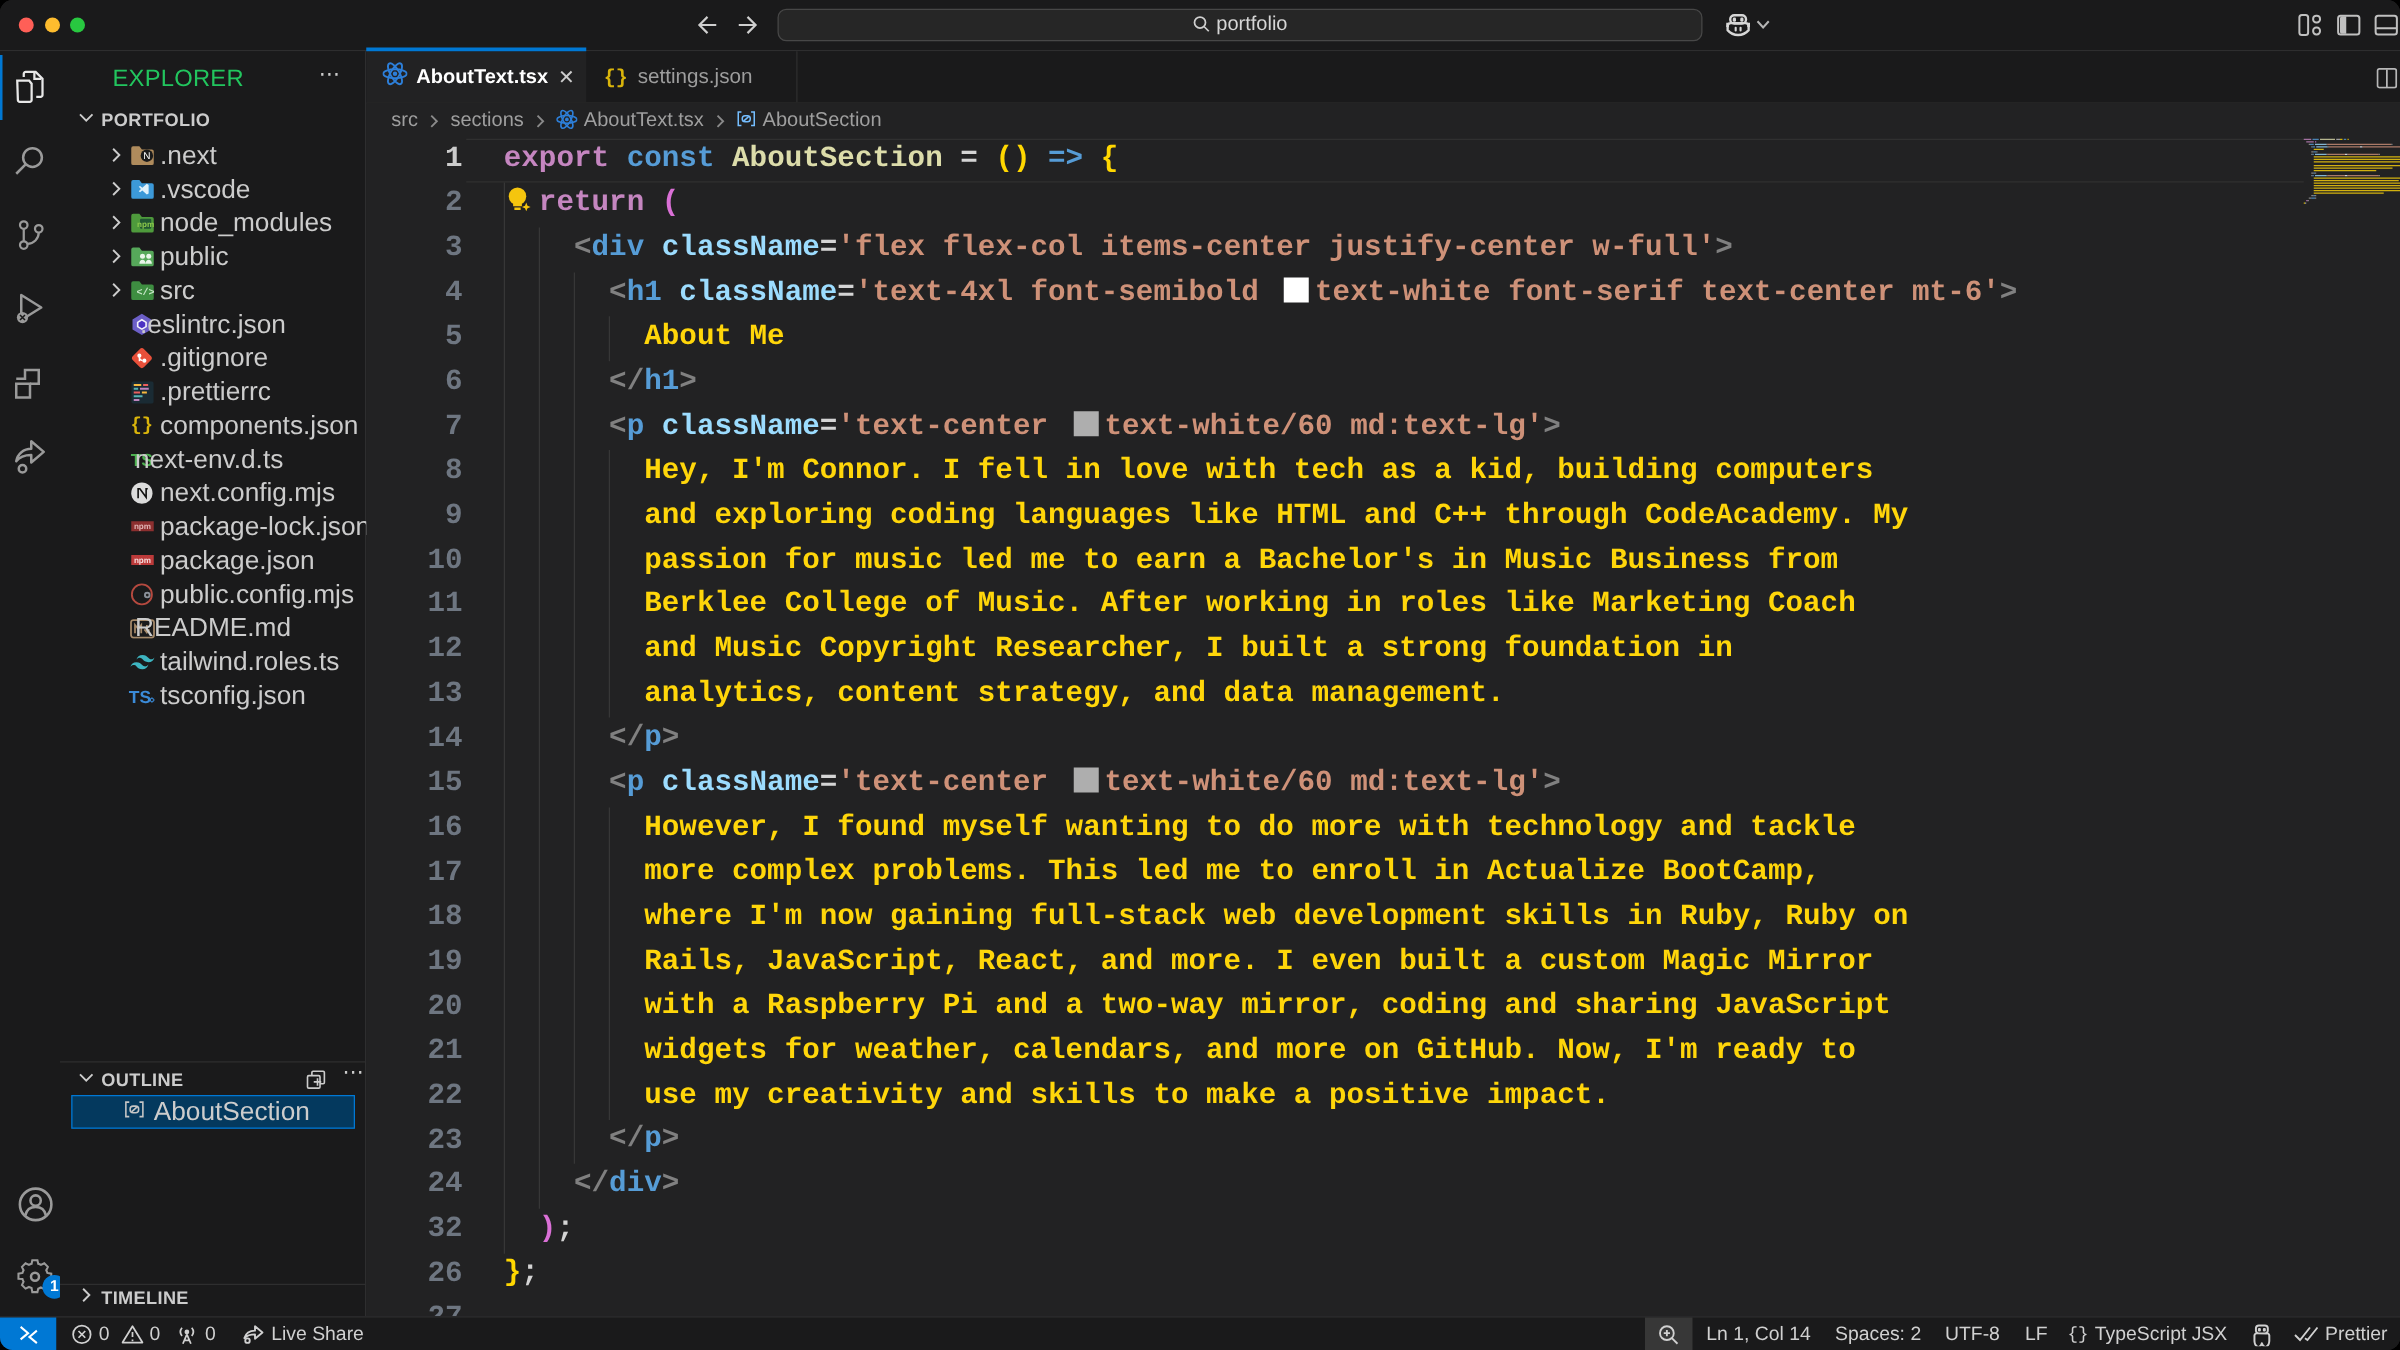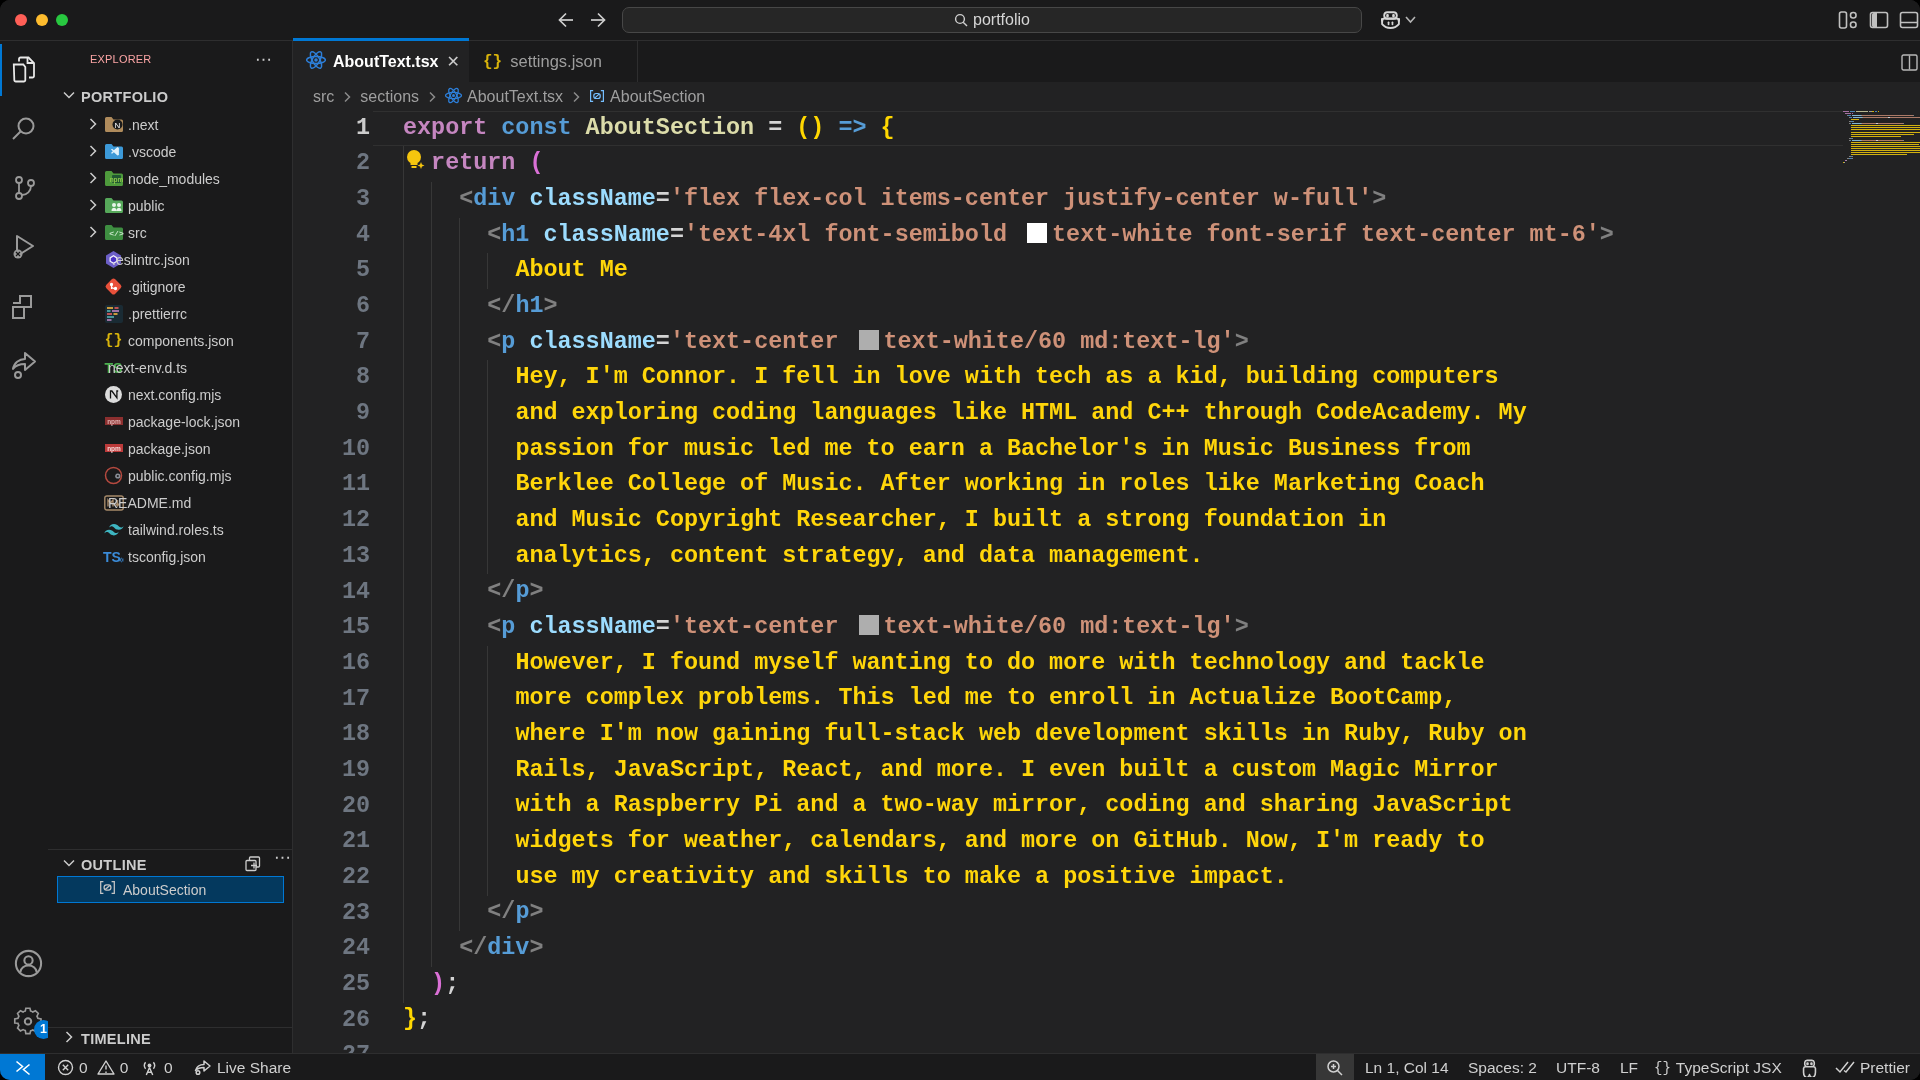--- a/index.html
+++ b/index.html
@@ -7,23 +7,23 @@
 .abs{position:absolute}
 
 #titlebar{position:absolute;left:0;top:0;width:1920px;height:41px;background:#1a1a1b;border-bottom:1px solid #2e2e2f}
 .tl{position:absolute;top:14px;width:12px;height:12px;border-radius:50%}
 #searchbox{position:absolute;left:622px;top:7px;width:740px;height:26px;background:#262626;border:1px solid #474747;border-radius:7px;color:#d6d6d6;font-size:16px;text-align:center;line-height:24px}
 
 #actbar{position:absolute;left:0;top:41px;width:48px;height:1012px;background:#1a1a1b}
 .abicon{position:absolute;left:0;width:48px;height:48px;display:flex;align-items:center;justify-content:center}
 
 #sidebar{position:absolute;left:48px;top:41px;width:245px;height:1012px;background:#1a1a1b;border-right:1px solid #2e2e2f;color:#cccccc}
-.sbh{font-size:11px;color:#fca5a5;letter-spacing:0.3px}
+.sbh{font-size:19px;color:#22c55e;letter-spacing:0.3px}
 .row{position:absolute;left:0;width:245px;height:27px;display:flex;align-items:center}
-.rowtxt{font-size:14px;color:#cccccc;white-space:pre}
+.rowtxt{font-size:21px;color:#cccccc;white-space:pre}
 .chev{position:absolute;width:16px;height:16px}
 .ficon{position:absolute;left:55px;width:21px;height:21px;display:flex;align-items:center;justify-content:center}
 
 #tabbar{position:absolute;left:293px;top:41px;width:1627px;height:41px;background:#1a1a1b}
 #tab1{position:absolute;left:0;top:0;width:176px;height:41px;background:#222223;display:flex;align-items:center}
 #tab1border{position:absolute;left:293px;top:38px;width:176px;height:3px;background:#0078d4;z-index:5}
 #tab2{position:absolute;left:176px;top:0;width:169px;height:41px;border-right:1px solid #2e2e2f;display:flex;align-items:center}
 
 #crumbs{position:absolute;left:293px;top:82px;width:1627px;height:29px;display:flex;align-items:center;color:#9f9f9f;font-size:16px;z-index:4}
 
@@ -476,21 +476,21 @@
 <div class="ln">15</div>
 <div class="ln">16</div>
 <div class="ln">17</div>
 <div class="ln">18</div>
 <div class="ln">19</div>
 <div class="ln">20</div>
 <div class="ln">21</div>
 <div class="ln">22</div>
 <div class="ln">23</div>
 <div class="ln">24</div>
-<div class="ln">25</div>
+<div class="ln">32</div>
 <div class="ln">26</div>
 <div class="ln">27</div>
       </div>
 <div id="code"><div class="cl"><span class="k">export</span><span class="w"> </span><span class="c">const</span><span class="w"> </span><span class="f">AboutSection</span><span class="w"> = </span><span class="y">()</span><span class="w"> </span><span class="c">=&gt;</span><span class="w"> </span><span class="y">{</span></div><div class="cl"><span class="w">  </span><span class="k">return</span><span class="w"> </span><span class="pk">(</span></div><div class="cl"><span class="w">    </span><span class="p">&lt;</span><span class="c">div</span><span class="w"> </span><span class="a">className</span><span class="w">=</span><span class="s">'flex flex-col items-center justify-center w-full'</span><span class="p">&gt;</span></div><div class="cl"><span class="w">      </span><span class="p">&lt;</span><span class="c">h1</span><span class="w"> </span><span class="a">className</span><span class="w">=</span><span class="s">'text-4xl font-semibold </span><span class="sw" style="background:#ffffff"></span><span class="s">text-white font-serif text-center mt-6'</span><span class="p">&gt;</span></div><div class="cl"><span class="w">        </span><span class="x">About Me</span></div><div class="cl"><span class="w">      </span><span class="p">&lt;/</span><span class="c">h1</span><span class="p">&gt;</span></div><div class="cl"><span class="w">      </span><span class="p">&lt;</span><span class="c">p</span><span class="w"> </span><span class="a">className</span><span class="w">=</span><span class="s">'text-center </span><span class="sw" style="background:#aeaeae"></span><span class="s">text-white/60 md:text-lg'</span><span class="p">&gt;</span></div><div class="cl"><span class="w">        </span><span class="x">Hey, I'm Connor. I fell in love with tech as a kid, building computers</span></div><div class="cl"><span class="w">        </span><span class="x">and exploring coding languages like HTML and C++ through CodeAcademy. My</span></div><div class="cl"><span class="w">        </span><span class="x">passion for music led me to earn a Bachelor's in Music Business from</span></div><div class="cl"><span class="w">        </span><span class="x">Berklee College of Music. After working in roles like Marketing Coach</span></div><div class="cl"><span class="w">        </span><span class="x">and Music Copyright Researcher, I built a strong foundation in</span></div><div class="cl"><span class="w">        </span><span class="x">analytics, content strategy, and data management.</span></div><div class="cl"><span class="w">      </span><span class="p">&lt;/</span><span class="c">p</span><span class="p">&gt;</span></div><div class="cl"><span class="w">      </span><span class="p">&lt;</span><span class="c">p</span><span class="w"> </span><span class="a">className</span><span class="w">=</span><span class="s">'text-center </span><span class="sw" style="background:#aeaeae"></span><span class="s">text-white/60 md:text-lg'</span><span class="p">&gt;</span></div><div class="cl"><span class="w">        </span><span class="x">However, I found myself wanting to do more with technology and tackle</span></div><div class="cl"><span class="w">        </span><span class="x">more complex problems. This led me to enroll in Actualize BootCamp,</span></div><div class="cl"><span class="w">        </span><span class="x">where I'm now gaining full-stack web development skills in Ruby, Ruby on</span></div><div class="cl"><span class="w">        </span><span class="x">Rails, JavaScript, React, and more. I even built a custom Magic Mirror</span></div><div class="cl"><span class="w">        </span><span class="x">with a Raspberry Pi and a two-way mirror, coding and sharing JavaScript</span></div><div class="cl"><span class="w">        </span><span class="x">widgets for weather, calendars, and more on GitHub. Now, I'm ready to</span></div><div class="cl"><span class="w">        </span><span class="x">use my creativity and skills to make a positive impact.</span></div><div class="cl"><span class="w">      </span><span class="p">&lt;/</span><span class="c">p</span><span class="p">&gt;</span></div><div class="cl"><span class="w">    </span><span class="p">&lt;/</span><span class="c">div</span><span class="p">&gt;</span></div><div class="cl"><span class="w">  </span><span class="pk">)</span><span class="w">;</span></div><div class="cl"><span class="y">}</span><span class="w">;</span></div></div>
 </div>
 <div class="abs" style="left:293px;top:82px;width:0;height:0"></div>
 <div class="abs" style="left:0;top:0;pointer-events:none">
       <div class="ig" style="left:403.0px;top:146.3px;height:856.3px"></div>
 <div class="ig" style="left:431.1px;top:182.0px;height:785.0px"></div>
 <div class="ig" style="left:459.2px;top:217.6px;height:713.6px"></div>

